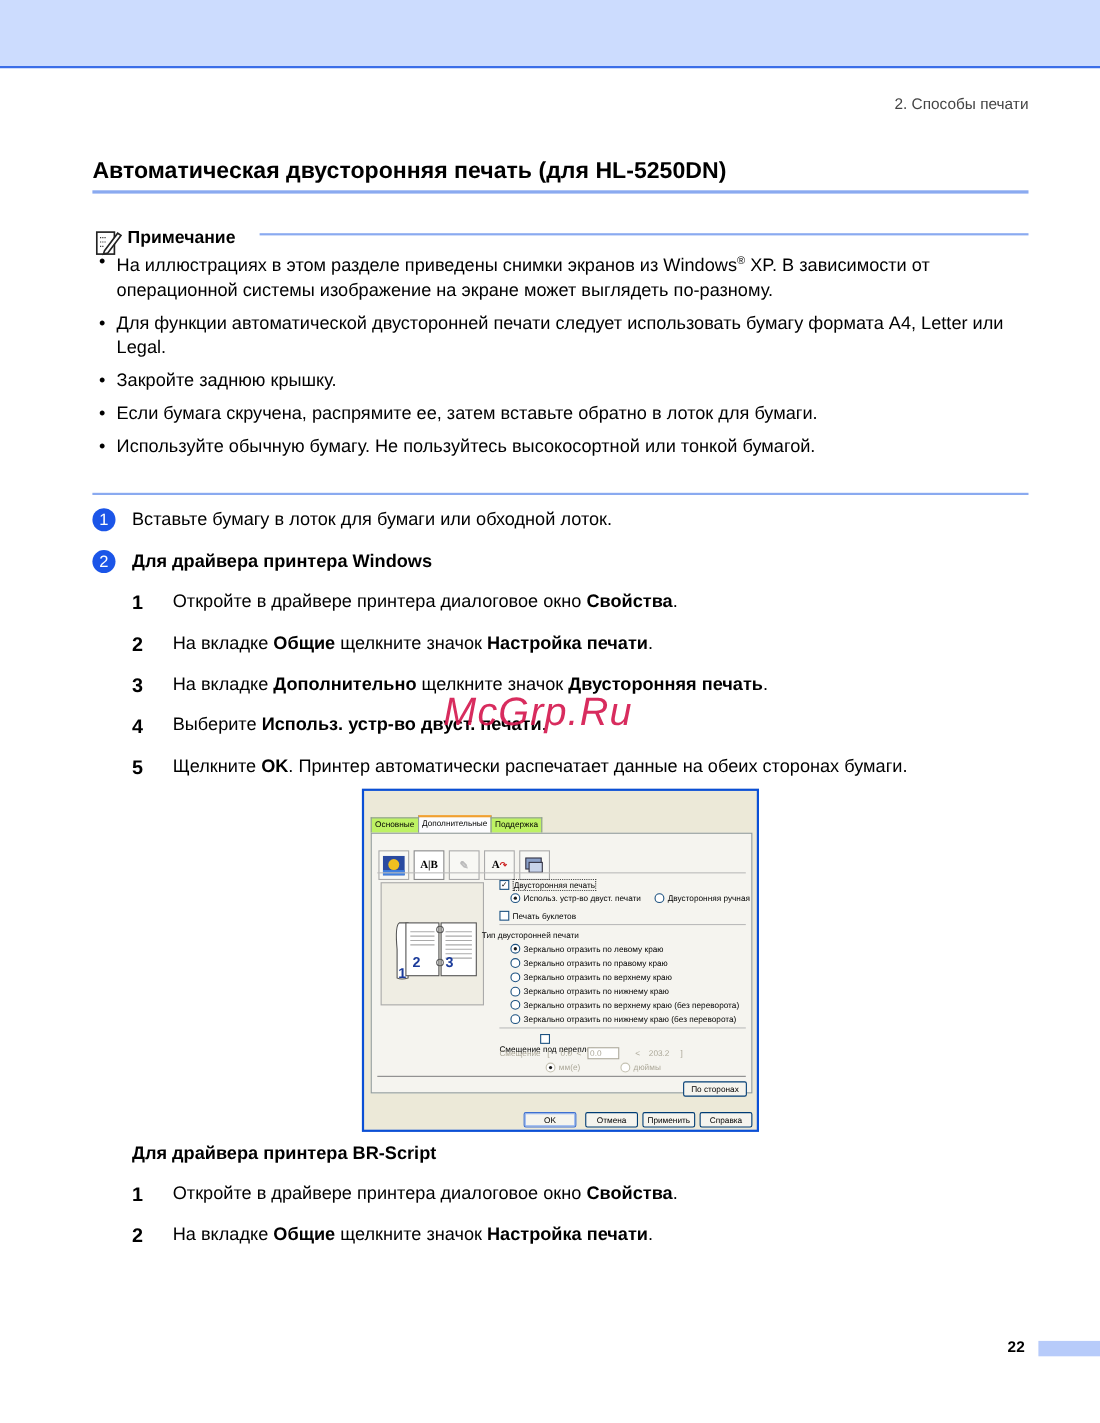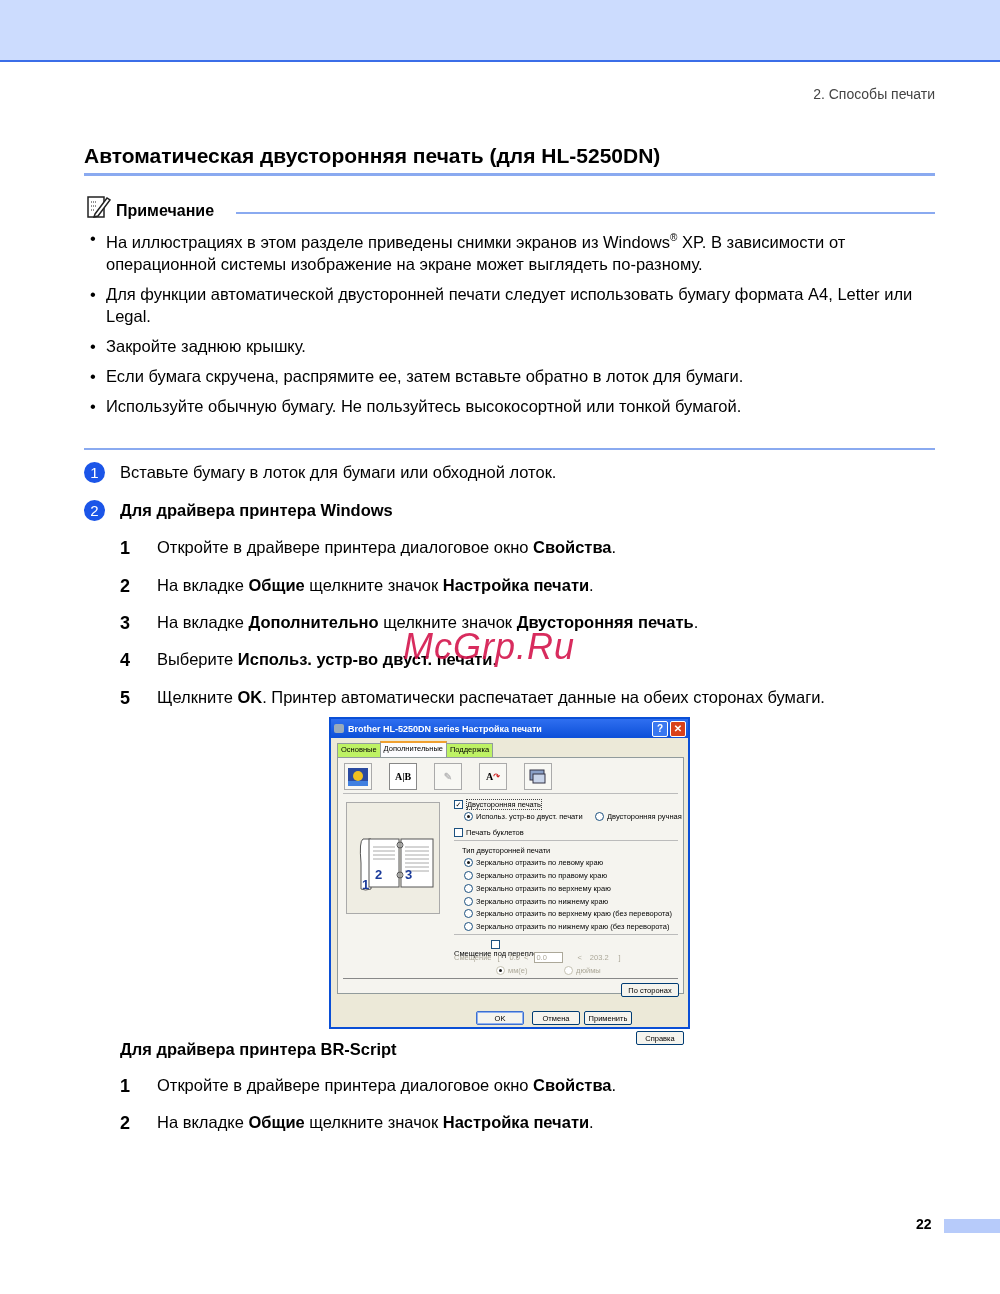--- a/index.html
+++ b/index.html
@@ -1,21 +1,21 @@
 <!DOCTYPE html>
 <html><head>
 <meta charset="utf-8">
 <style>
   html, body { margin:0; padding:0; }
   body { width:1000px; height:1294px; position:relative; background:#ffffff; font-family:"Liberation Sans", sans-serif; color:#000; overflow:hidden; }
   .topband { position:absolute; left:0; top:0; width:1000px; height:60px; background:#ccdcfe; border-bottom:2px solid #3b6ee8; }
   .chapter { position:absolute; right:65px; top:86px; font-size:14px; color:#444; }
   .title { position:absolute; left:84px; top:144px; font-size:21px; font-weight:bold; }
   .title-rule { position:absolute; left:84px; top:173px; width:851px; height:3px; background:#8aaaf0; }
-  .note-head { position:absolute; left:86px; top:194px; display:flex; align-items:flex-end; }
+  .note-head { position:absolute; left:86px; top:208px; display:flex; align-items:flex-start; }
   .note-icon { width:26px; height:26px; margin-right:4px; }
   .note-label { font-size:16px; font-weight:bold; }
   .note-rule { position:absolute; left:236px; top:212px; width:699px; height:2px; background:#8aaaf0; }
   .bullets { position:absolute; left:90px; top:227px; width:850px; margin:0; padding:0; list-style:none; font-size:16.5px; line-height:22px; }
   .bullets li { position:relative; padding-left:16px; margin-bottom:8px; }
   .bullets li::before { content:"•"; position:absolute; left:0; top:0; }
   .bullets sup { font-size:10px; }
   .note-end-rule { position:absolute; left:84px; top:448px; width:851px; height:2px; background:#8aaaf0; }
   .step-main { position:absolute; left:84px; display:flex; align-items:center; font-size:16.5px; }
   .circle-num { width:21px; height:21px; border-radius:50%; background:#1b55e8; color:#fff; font-size:15px; display:flex; align-items:center; justify-content:center; margin-right:15px; }
@@ -28,21 +28,21 @@
   .dlg-title { height:19px; background:linear-gradient(#2f6ff0,#0c4fd8); color:#fff; font-weight:bold; font-size:9px; display:flex; align-items:center; padding-left:3px; }
   .dlg-title .app-icon { width:10px; height:9px; background:#9ab; margin-right:4px; border-radius:2px; }
   .dlg-title .spacer { flex:1; }
   .tbtn { width:14px; height:14px; border:1px solid #fff; border-radius:2px; margin-right:2px; display:flex; align-items:center; justify-content:center; font-size:10px; color:#fff; }
   .tbtn.help { background:#3a78f0; }
   .tbtn.close { background:#d9411a; }
   .tabs { position:absolute; left:6px; top:24px; display:flex; }
   .tab { border:1px solid #919b9c; border-bottom:none; padding:1px 3px; background:#bef264; margin-right:-1px; font-size:7.5px; height:11px; }
   .tab.active { background:#fcfcfe; border-top:2px solid #f0a030; height:13px; margin-top:-2px; }
   .panel { position:absolute; left:6px; top:38px; width:345px; height:235px; border:1px solid #919b9c; background:#f5f4ef; }
-  .icons-row { position:absolute; left:6px; top:5px; display:flex; gap:17px; }
+  .icons-row { position:absolute; left:6px; top:15px; display:flex; gap:4px; }
   .ic { width:26px; height:25px; border:1px solid #aaa; background:#f8f8f4; display:flex; align-items:center; justify-content:center; font-size:10px; font-weight:bold; font-family:"Liberation Serif", serif; }
   .ic.sel { background:#fff; border:1px solid #888; }
   .hr { position:absolute; height:1px; background:#bbb; }
   .preview { position:absolute; left:8px; top:44px; width:92px; height:110px; border:1px solid #aaa; background:#efede3; }
   .opt { position:absolute; display:flex; align-items:center; white-space:nowrap; font-size:7.5px; }
   .cb { width:7px; height:7px; border:1px solid #1c5180; background:#fff; margin-right:3px; font-size:7px; line-height:7px; text-align:center; }
   .rb { width:7px; height:7px; border:1px solid #1c5180; border-radius:50%; background:#fff; margin-right:3px; position:relative; }
   .rb.on::after { content:""; position:absolute; left:2px; top:2px; width:3px; height:3px; border-radius:50%; background:#2a3; background:#1a1a1a; }
   .disabled { color:#aca899; }
   .rb.dis { border-color:#c5c2b2; }
@@ -109,27 +109,20 @@
   <span><span>Выберите </span><span class="bold">Использ. устр-во двуст. печати</span><span>.</span></span>
 </div>
 <div class="substep" style="top:688px;">
   <span class="num">5</span>
   <span><span>Щелкните </span><span class="bold">OK</span><span>. Принтер автоматически распечатает данные на обеих сторонах бумаги.</span></span>
 </div>
 
 <div class="watermark">McGrp.Ru</div>
 
 <div class="dialog">
-  <div class="dlg-title">
-    <span class="app-icon"></span>
-    <span>Brother HL-5250DN series Настройка печати</span>
-    <span class="spacer"></span>
-    <span class="tbtn help">?</span>
-    <span class="tbtn close">✕</span>
-  </div>
   <div class="tabs">
     <span class="tab">Основные</span>
     <span class="tab active">Дополнительные</span>
     <span class="tab">Поддержка</span>
   </div>
   <div class="panel">
     <div class="icons-row">
       <div class="ic">
         <svg width="20" height="18" viewBox="0 0 20 18">
             <rect x="0" y="0" width="20" height="18" fill="#2a4aa0"></rect>
@@ -185,21 +178,21 @@
     </div>
     <div class="opt" style="left:257px; top:54px;">
       <span class="rb"></span>
       <span>Двусторонняя ручная</span>
     </div>
     <div class="opt" style="left:116px; top:70px;">
       <span class="cb"></span>
       <span>Печать буклетов</span>
     </div>
     <div class="hr" style="left:116px; top:82px; width:224px;"></div>
-    <div class="opt" style="left:124px; top:88px;">Тип двусторонней печати</div>
+    <div class="opt" style="left:100px; top:88px;">Тип двусторонней печати</div>
 
     <div class="opt" style="left:126px; top:100px;">
         <span class="rb on"></span>
         <span>Зеркально отразить по левому краю</span>
       </div>
     <div class="opt" style="left:126px; top:113px;">
         <span class="rb"></span>
         <span>Зеркально отразить по правому краю</span>
       </div>
     <div class="opt" style="left:126px; top:126px;">
@@ -242,21 +235,21 @@
     <div class="opt disabled" style="left:226px; top:208px;">
       <span class="rb dis"></span>
       <span>дюймы</span>
     </div>
     <div class="hr" style="left:5px; top:220px; width:335px; background:#888;"></div>
     <div class="dbtn" style="left:283px; top:207px; width:56px; top:225px;">По сторонах</div>
   </div>
   <div class="dbtn ok" style="left:145px; top:292px; width:46px;">OK</div>
   <div class="dbtn" style="left:201px; top:292px; width:46px;">Отмена</div>
   <div class="dbtn" style="left:253px; top:292px; width:46px;">Применить</div>
-  <div class="dbtn" style="left:305px; top:292px; width:46px;margin-top:20px;">Справка</div>
+  <div class="dbtn" style="left:305px; top:292px; width:46px;">Справка</div>
 </div>
 
 <div class="subhead">Для драйвера принтера BR-Script</div>
 <div class="substep" style="top:1076px;">
   <span class="num">1</span>
   <span><span>Откройте в драйвере принтера диалоговое окно </span><span class="bold">Свойства</span><span>.</span></span>
 </div>
 <div class="substep" style="top:1113px;">
   <span class="num">2</span>
   <span><span>На вкладке </span><span class="bold">Общие</span><span> щелкните значок </span><span class="bold">Настройка печати</span><span>.</span></span>

